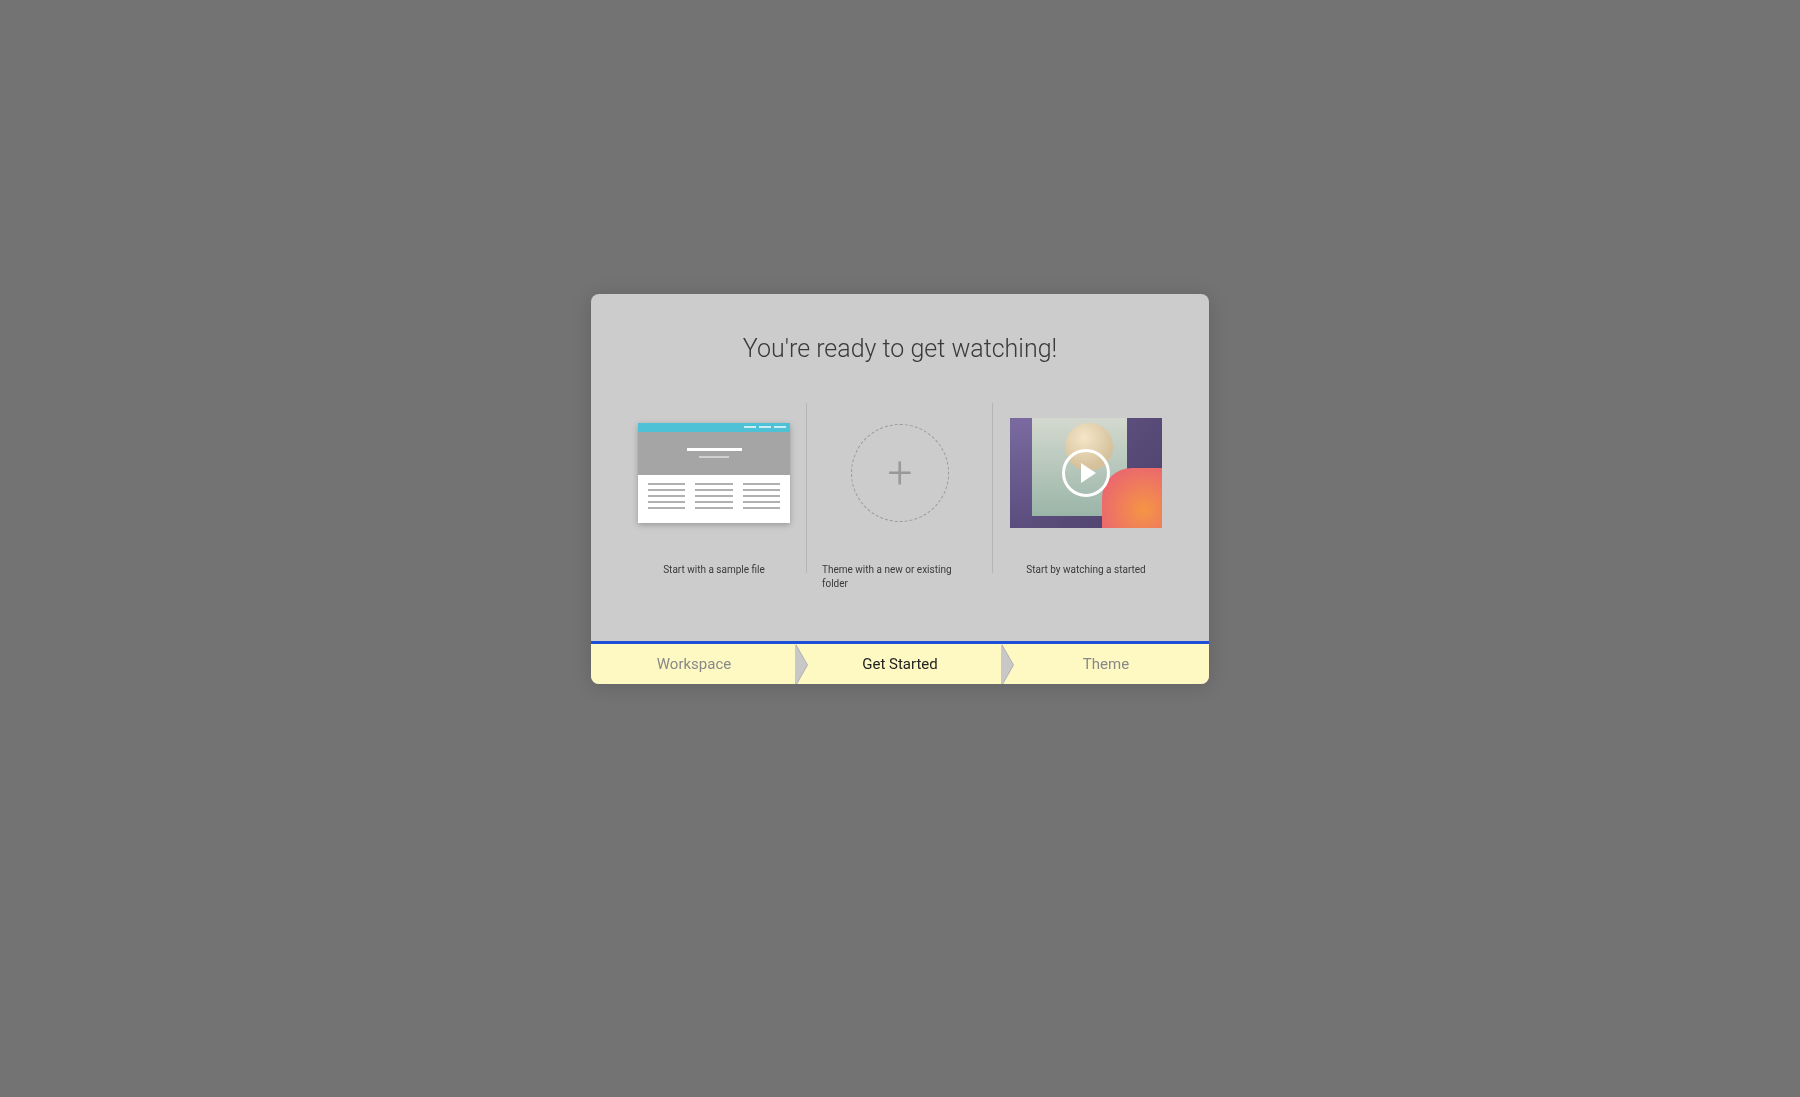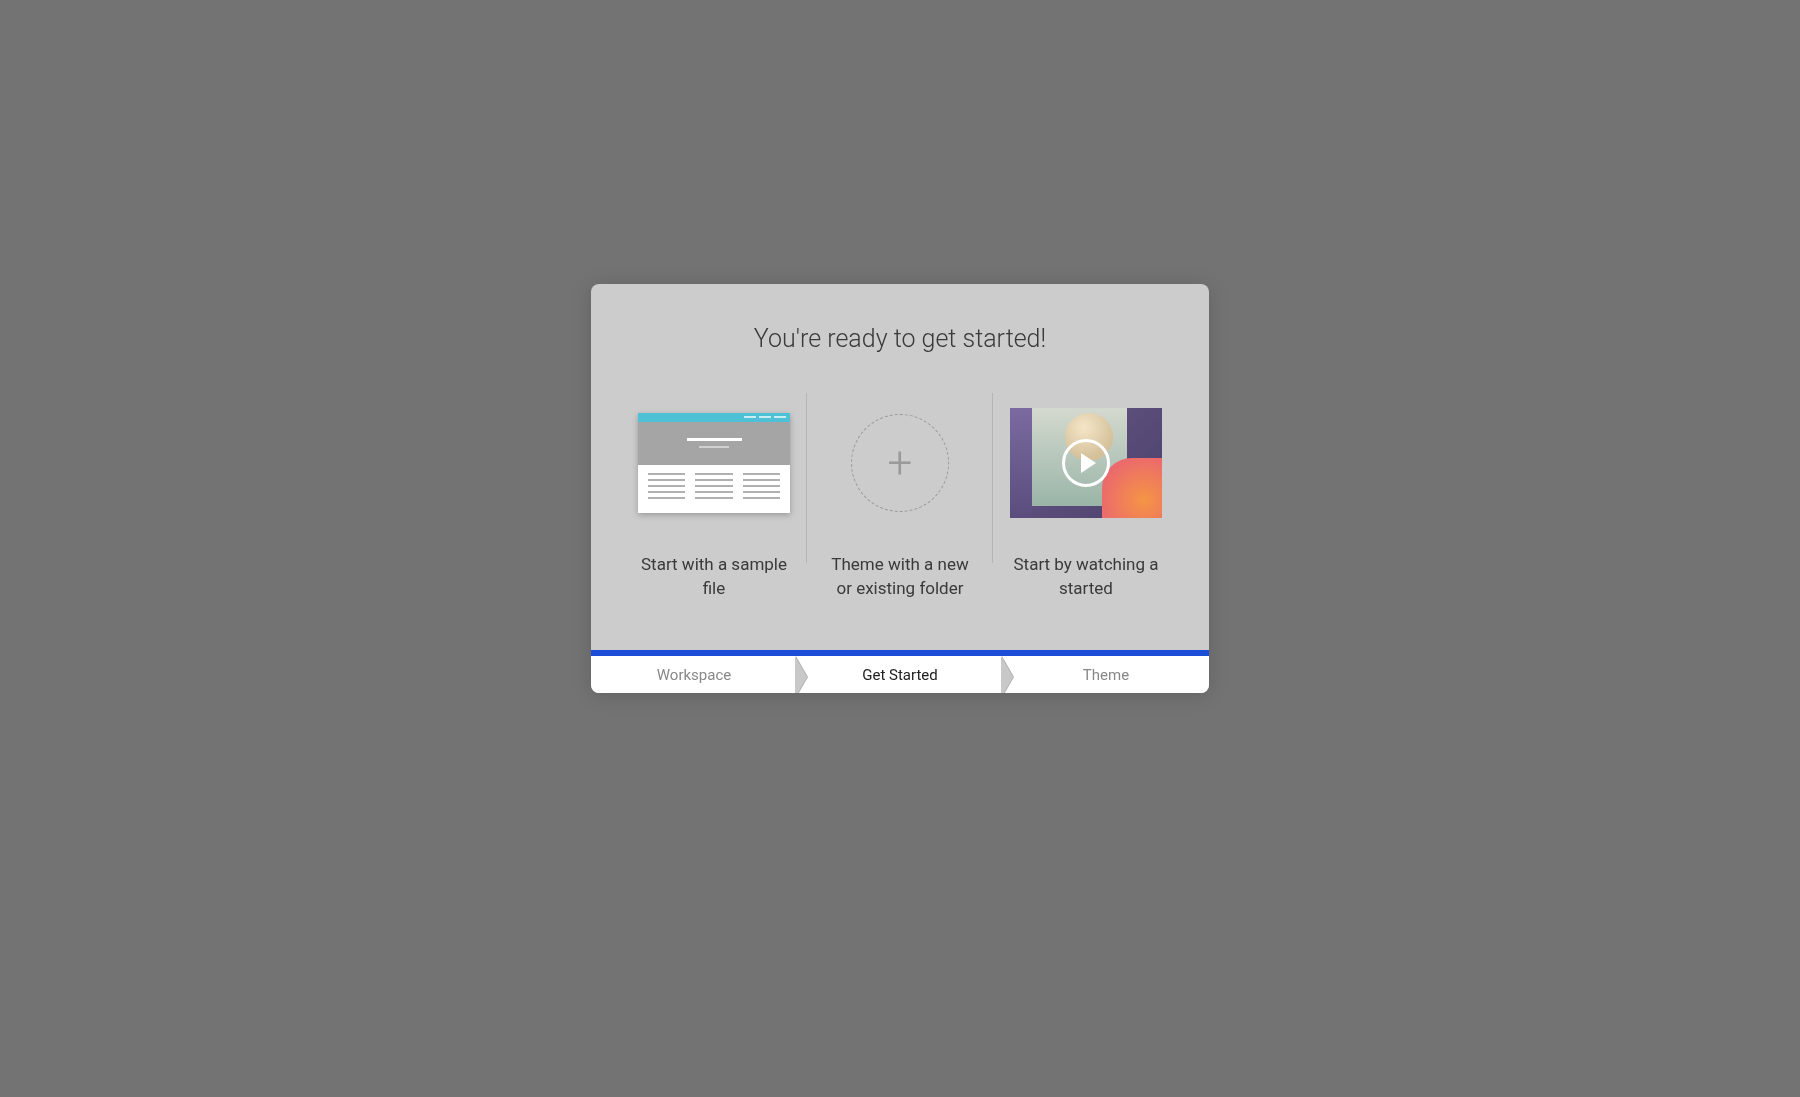--- a/index.html
+++ b/index.html
@@ -59,23 +59,23 @@
       background: #b5b5b5;
     }
     .option-visual {
       height: 120px;
       display: flex;
       align-items: center;
       justify-content: center;
       margin-bottom: 30px;
     }
     .option-label {
-      font-size: 17px;
+      font-size: 10px;
       color: #3a3a3a;
-      text-align: center;
+      text-align: left;
       line-height: 1.4;
     }
     
     .sample-file {
       width: 152px;
       background: #fff;
       box-shadow: 0 2px 6px rgba(0,0,0,0.25);
     }
     .sample-file-header {
       height: 9px;
@@ -203,22 +203,22 @@
       height: 0;
       border-left: 15px solid #fff;
       border-top: 10px solid transparent;
       border-bottom: 10px solid transparent;
       margin-left: 4px;
     }
     
     .stepper {
       display: flex;
       height: 43px;
-      border-top: 6px solid #1d4ed8;
-      background: #ffffff;
+      border-top: 3px solid #1d4ed8;
+      background: #fef9c3;
     }
     .step {
       flex: 1;
       display: flex;
       align-items: center;
       justify-content: center;
       font-size: 15px;
       color: #888;
       position: relative;
       cursor: pointer;
@@ -249,21 +249,21 @@
       border-top: 21px solid transparent;
       border-bottom: 21px solid transparent;
       z-index: 1;
     }
   </style>
 </head>
 <body>
 
 <div class="modal">
   <div class="modal-body">
-    <h1 class="title">You're ready to get started!</h1>
+    <h1 class="title">You're ready to get watching!</h1>
     <div class="options">
 
       <div class="option">
         <div class="option-visual">
           <div class="sample-file">
             <div class="sample-file-header">
               <span></span>
                 <span></span>
                 <span></span>
             </div>

